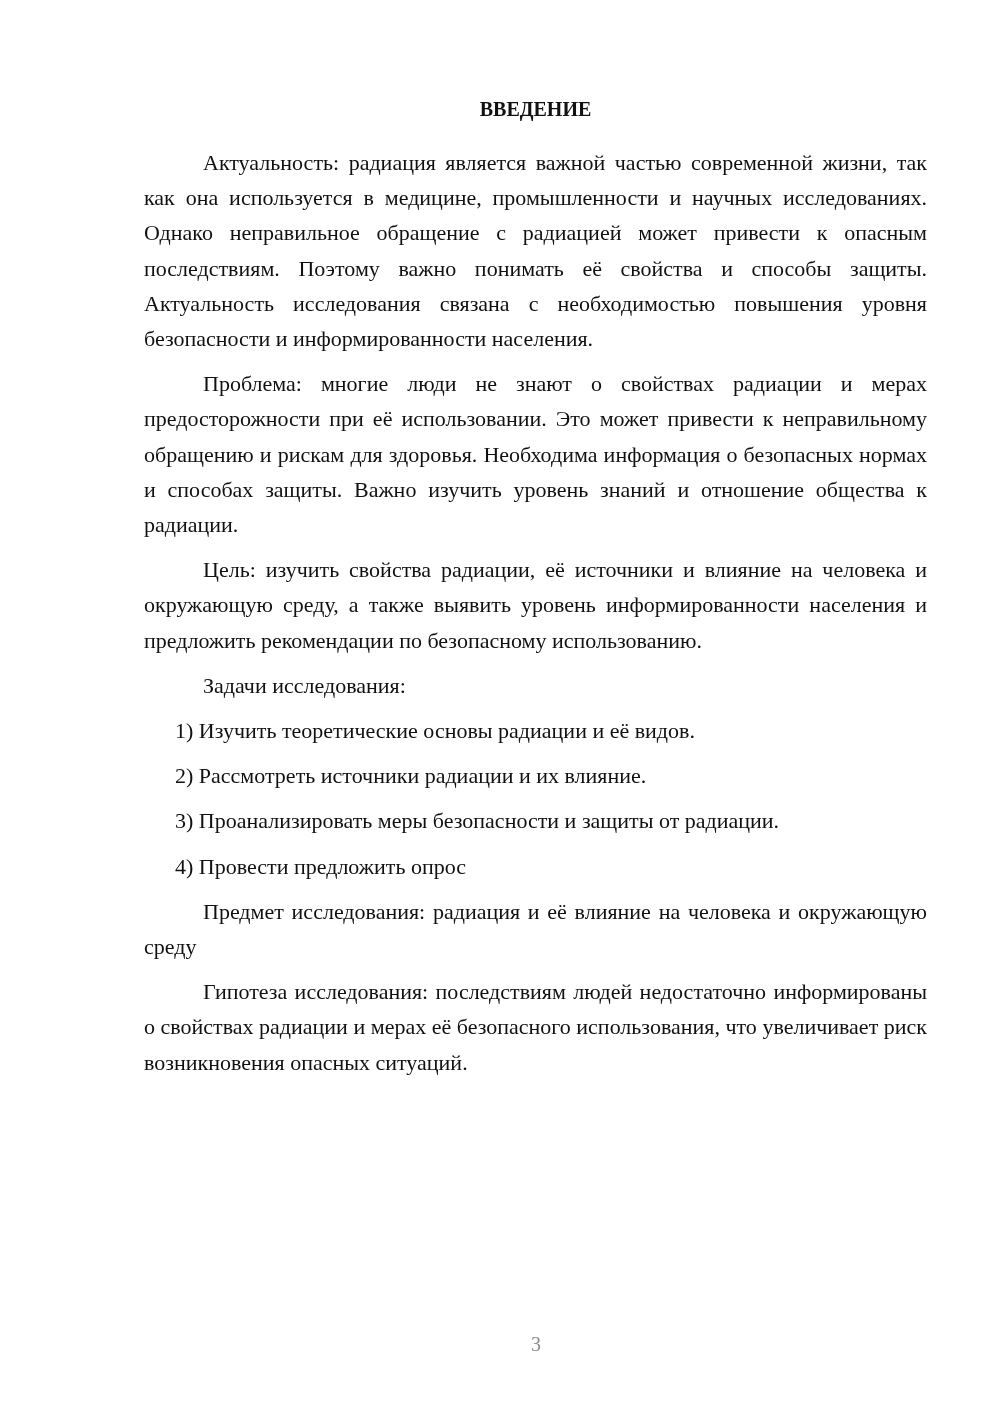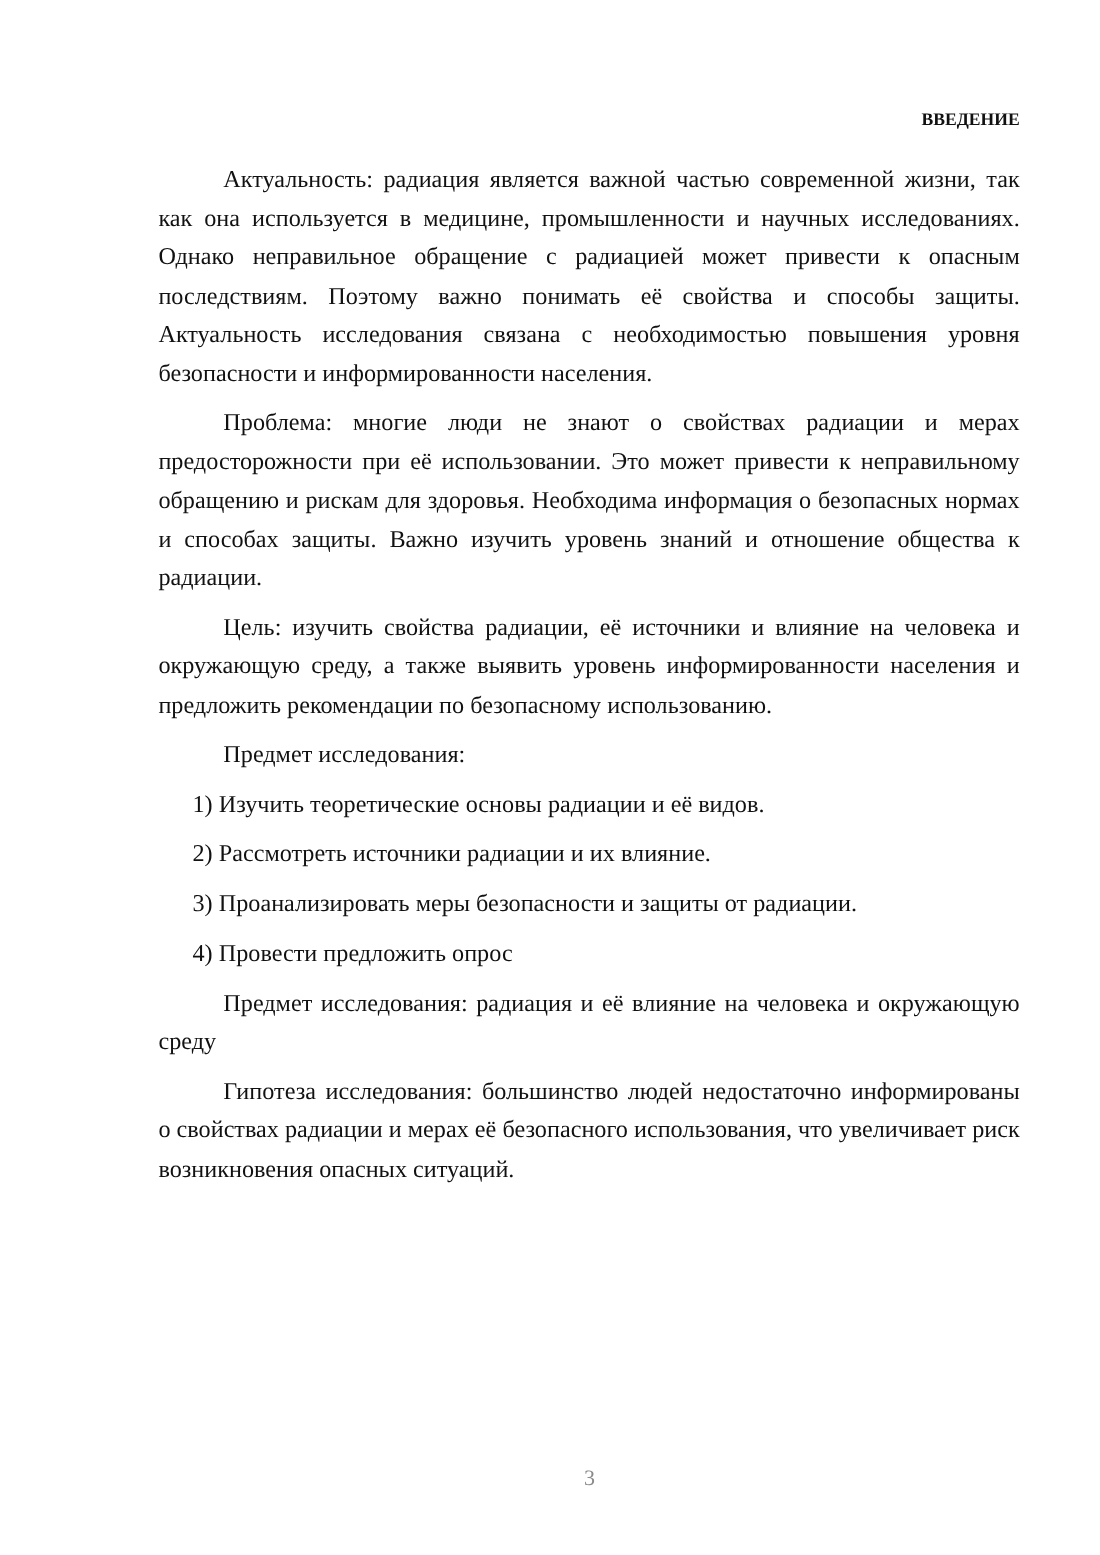--- a/index.html
+++ b/index.html
@@ -24,23 +24,23 @@
   }
   .content {
     position: absolute;
     left: 144px;
     top: 92px;
     width: 783px;
     font-size: 22px;
     line-height: 35.2px;
   }
   .title {
-    text-align: right;
+    text-align: center;
     font-weight: bold;
-    font-size: 16px;
+    font-size: 20px;
     line-height: 35px;
     margin: 0 0 18px 0;
     padding-left: 0;
   }
   .para {
     text-align: justify;
     text-indent: 59px;
     margin: 0 0 10px 0;
   }
   .para.single {
@@ -80,31 +80,31 @@
   <div class="content">
 
     <div class="title">ВВЕДЕНИЕ</div>
 
     <p class="para">Актуальность: радиация является важной частью современной жизни, так как она используется в медицине, промышленности и научных исследованиях. Однако неправильное обращение с радиацией может привести к опасным последствиям. Поэтому важно понимать её свойства и способы защиты. Актуальность исследования связана с необходимостью повышения уровня безопасности и информированности населения.</p>
 
     <p class="para">Проблема: многие люди не знают о свойствах радиации и мерах предосторожности при её использовании. Это может привести к неправильному обращению и рискам для здоровья. Необходима информация о безопасных нормах и способах защиты. Важно изучить уровень знаний и отношение общества к радиации.</p>
 
     <p class="para">Цель: изучить свойства радиации, её источники и влияние на человека и окружающую среду, а также выявить уровень информированности населения и предложить рекомендации по безопасному использованию.</p>
 
-    <p class="tasks-heading">Предмет исследования:</p>
+    <p class="tasks-heading">Задачи исследования:</p>
 
     <ul class="task-list">
       <li class="task-item"><span class="task-num">1)</span> <span>Изучить теоретические основы радиации и её видов.</span></li>
       <li class="task-item"><span class="task-num">2)</span> <span>Рассмотреть источники радиации и их влияние.</span></li>
       <li class="task-item"><span class="task-num">3)</span> <span>Проанализировать меры безопасности и защиты от радиации.</span></li>
       <li class="task-item"><span class="task-num">4)</span> <span>Провести предложить опрос</span></li>
     </ul>
 
 
     <p class="para">Предмет исследования: радиация и её влияние на человека и окружающую среду</p>
 
-    <p class="para">Гипотеза исследования: большинство людей недостаточно информированы о свойствах радиации и мерах её безопасного использования, что увеличивает риск возникновения опасных ситуаций.</p>
+    <p class="para">Гипотеза исследования: последствиям людей недостаточно информированы о свойствах радиации и мерах её безопасного использования, что увеличивает риск возникновения опасных ситуаций.</p>
 
 
   </div>
 
   <div class="page-number">3</div>
 </div>
 
 </body></html>

